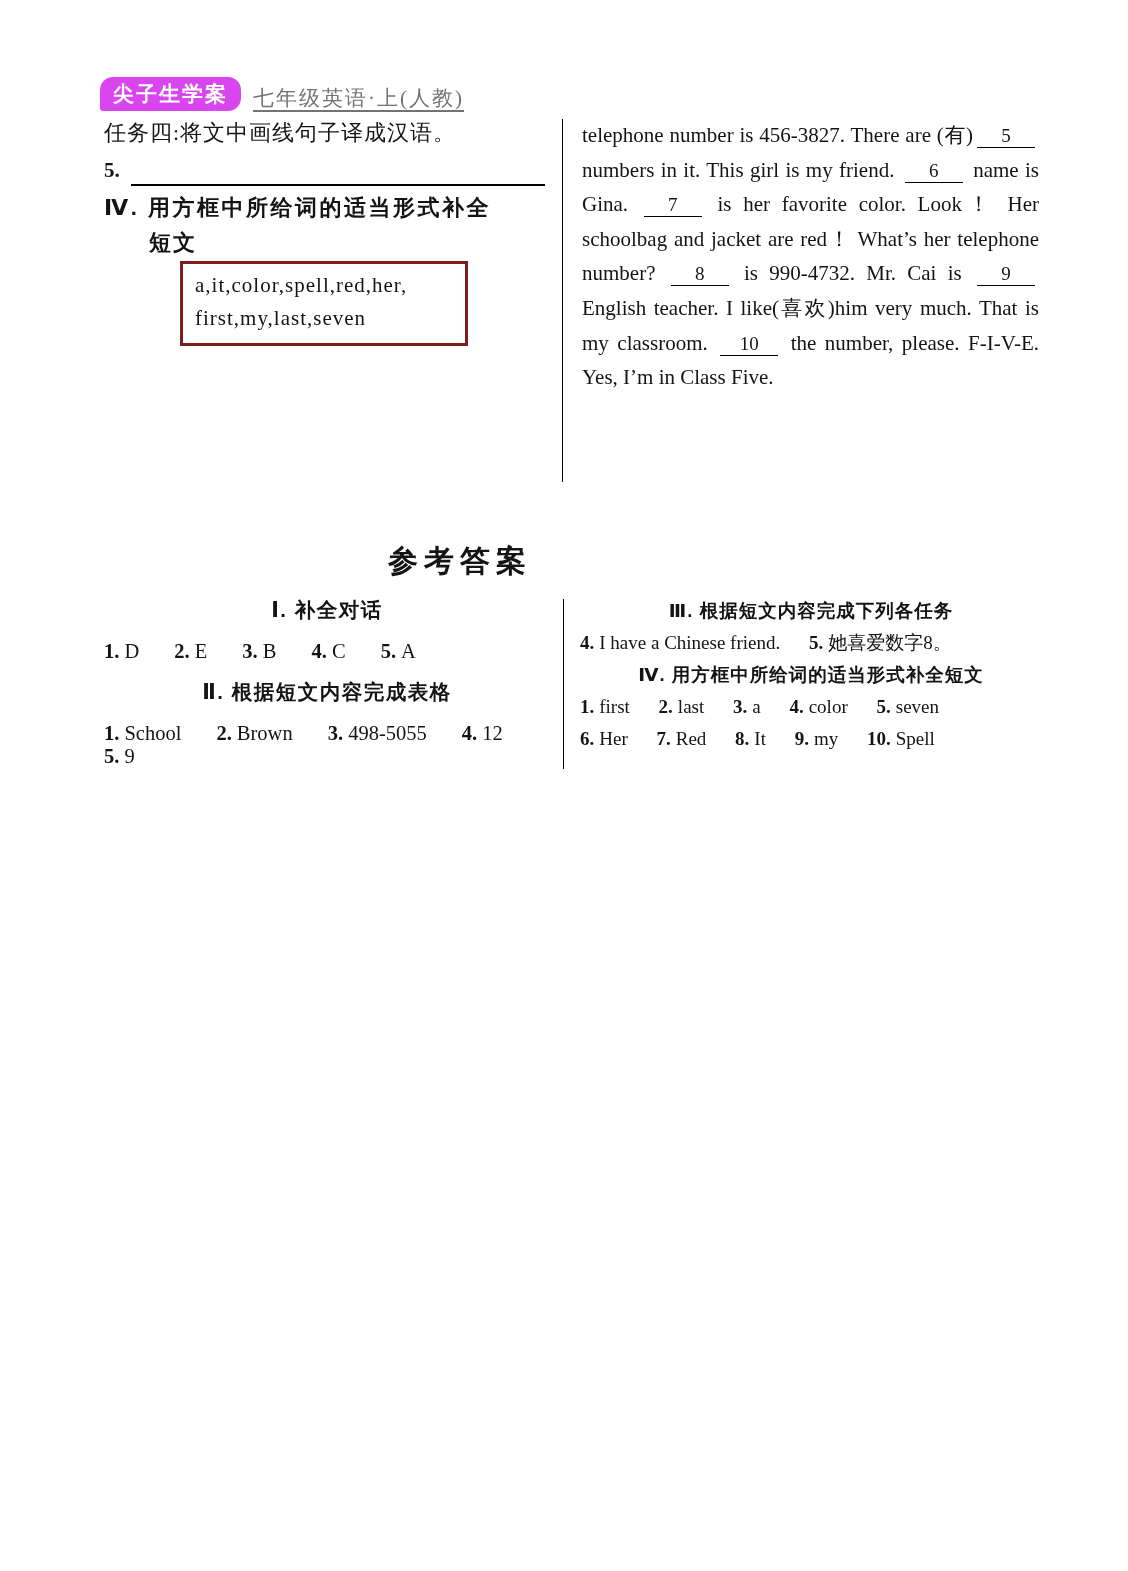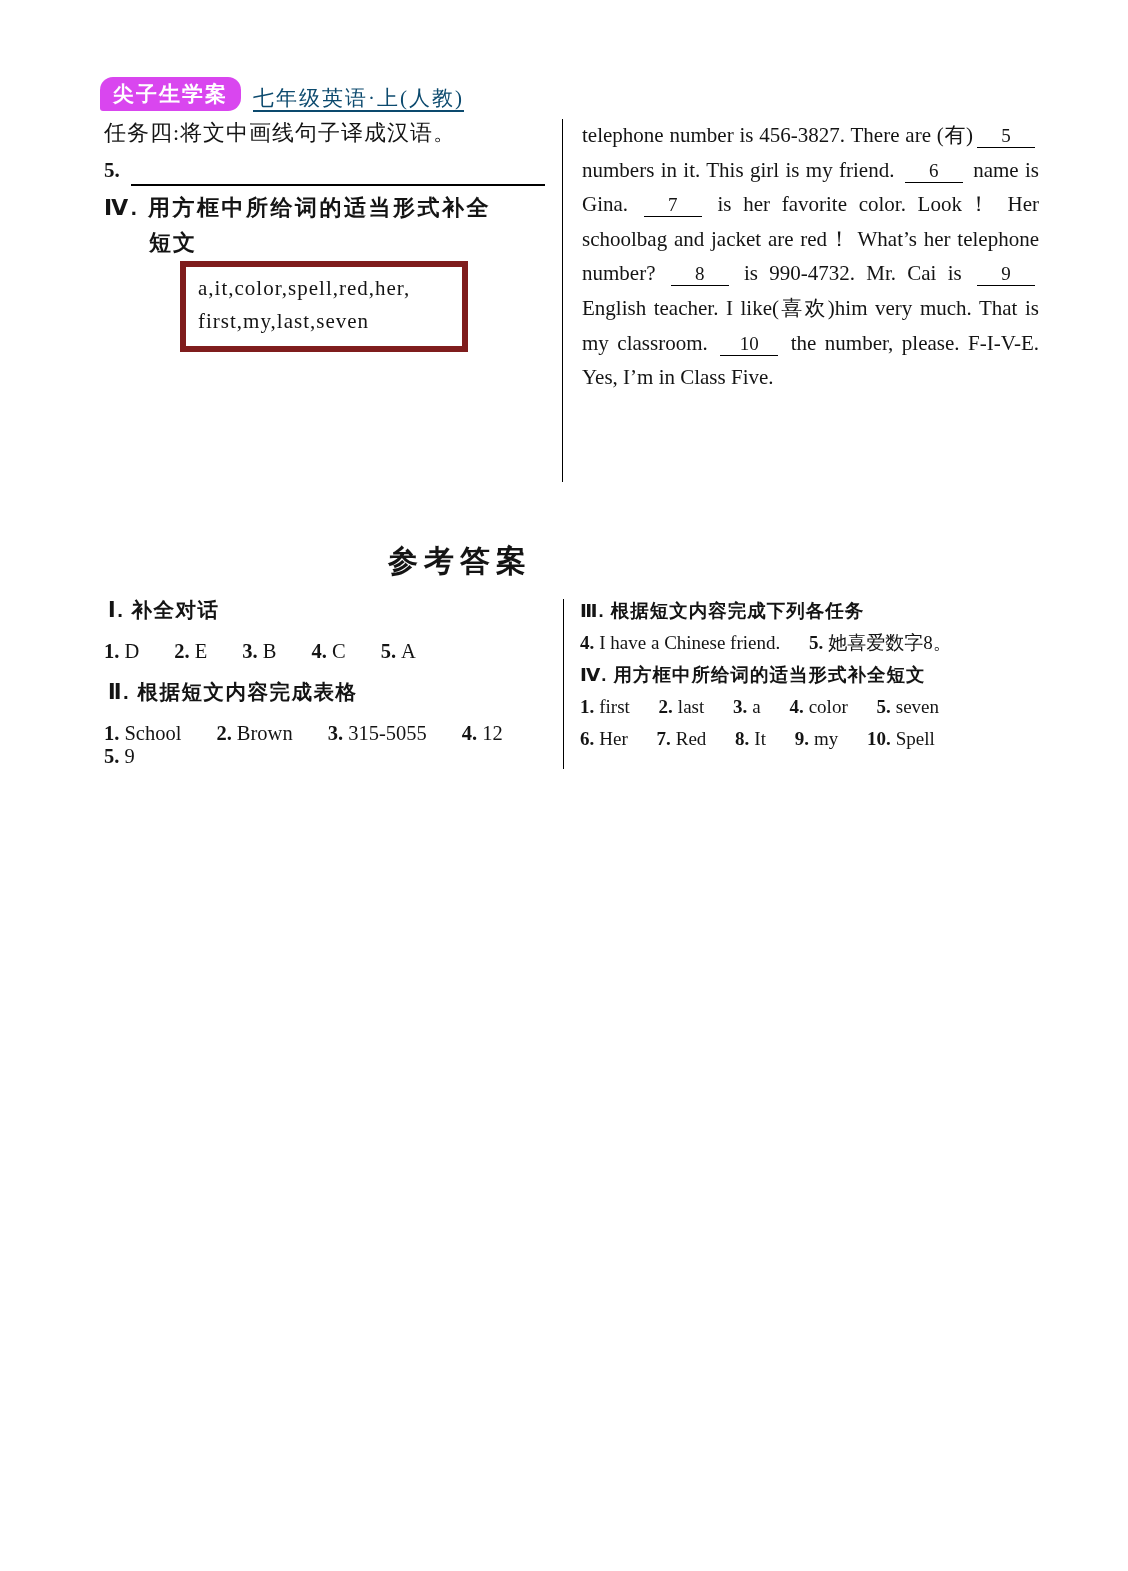--- a/index.html
+++ b/index.html
@@ -19,21 +19,21 @@
     position: absolute; left: 100px; top: 77px;
     background: #d946ef; color: #ffffff;
     font-family: "Liberation Sans", "DejaVu Sans", sans-serif;
     font-weight: bold; font-size: 21px; line-height: 25px;
     padding: 4px 13px 5px 13px;
     border-radius: 13px 13px 13px 3px;
     letter-spacing: 2px;
   }
   .subtitle {
     position: absolute; left: 253px; top: 84px;
-    color: #0c4a6e; font-size: 21px; letter-spacing: 2px;
+    color: #737373; font-size: 21px; letter-spacing: 2px;
     text-decoration: underline;
     text-underline-offset: 5px;
   }
 
   
   .task4 {
     position: absolute; left: 104px; top: 118px;
     font-size: 22px; letter-spacing: 1px;
   }
   .item5 {
@@ -51,21 +51,21 @@
     font-weight: bold; font-size: 22px; letter-spacing: 2.5px;
   }
   .sec4-l2 {
     position: absolute; left: 149px; top: 228px;
     font-family: "Liberation Sans", "DejaVu Sans", sans-serif;
     font-weight: bold; font-size: 22px; letter-spacing: 2px;
   }
   .wordbox {
     position: absolute; left: 180px; top: 261px;
     width: 288px; padding: 5px 12px 8px 12px;
-    border: 6px solid #7f1d1d;
+    border: 3px solid #7f1d1d;
     font-size: 21px; line-height: 33px; letter-spacing: 1px;
   }
 
   .passage {
     font-size: 21px; line-height: 34.6px;
     text-align: justify;
   }
   .passage-left  { position: absolute; left: 104px; top: 339px; width: 441px; }
   .passage-right { position: absolute; left: 582px; top: 118px; width: 457px; }
 
@@ -88,20 +88,21 @@
     font-family: "Liberation Sans", "DejaVu Sans", sans-serif;
     font-weight: bold; font-size: 30px; letter-spacing: 6px;
   }
   .ans-col { position: absolute; }
   .ans-left  { left: 104px; top: 596px; width: 442px; }
   .ans-right { left: 580px; top: 598px; width: 462px; }
 
   .ans-heading {
     font-family: "Liberation Sans", "DejaVu Sans", sans-serif;
     font-weight: bold;
+    text-align: center;
   }
   .ans-left .ans-heading  { font-size: 20.5px; letter-spacing: 1.5px; margin: 0 0 16px 4px; }
   .ans-left .ans-line     { font-size: 20.5px; margin: 0 0 15px 0; }
   .ans-right .ans-heading { font-size: 18.5px; letter-spacing: 1px; margin: 0 0 7px 0; }
   .ans-right .ans-line    { font-size: 19px; margin: 0 0 6px 0; line-height: 26px; }
 
   .ans-item { white-space: nowrap; }
   .ans-left .ans-item  { margin-right: 30px; }
   .ans-right .ans-item { margin-right: 24px; }
   .ans-item:last-child { margin-right: 0; margin-top: 16px; }
@@ -141,21 +142,21 @@
       <span class="ans-item"><span class="n">1.</span><span class="v">D</span></span>
       <span class="ans-item"><span class="n">2.</span><span class="v">E</span></span>
       <span class="ans-item"><span class="n">3.</span><span class="v">B</span></span>
       <span class="ans-item"><span class="n">4.</span><span class="v">C</span></span>
       <span class="ans-item"><span class="n">5.</span><span class="v">A</span></span>
     </div>
     <div class="ans-heading">Ⅱ. 根据短文内容完成表格</div>
     <div class="ans-line">
       <span class="ans-item"><span class="n">1.</span><span class="v">School</span></span>
       <span class="ans-item"><span class="n">2.</span><span class="v">Brown</span></span>
-      <span class="ans-item"><span class="n">3.</span><span class="v">315-5055</span></span>
+      <span class="ans-item"><span class="n">3.</span><span class="v">498-5055</span></span>
       <span class="ans-item"><span class="n">4.</span><span class="v">12</span></span>
       <span class="ans-item"><span class="n">5.</span><span class="v">9</span></span>
     </div>
   </div>
 
   <div class="vdiv vdiv-ans"></div>
 
   <div class="ans-col ans-right">
     <div class="ans-heading">Ⅲ. 根据短文内容完成下列各任务</div>
     <div class="ans-line">

